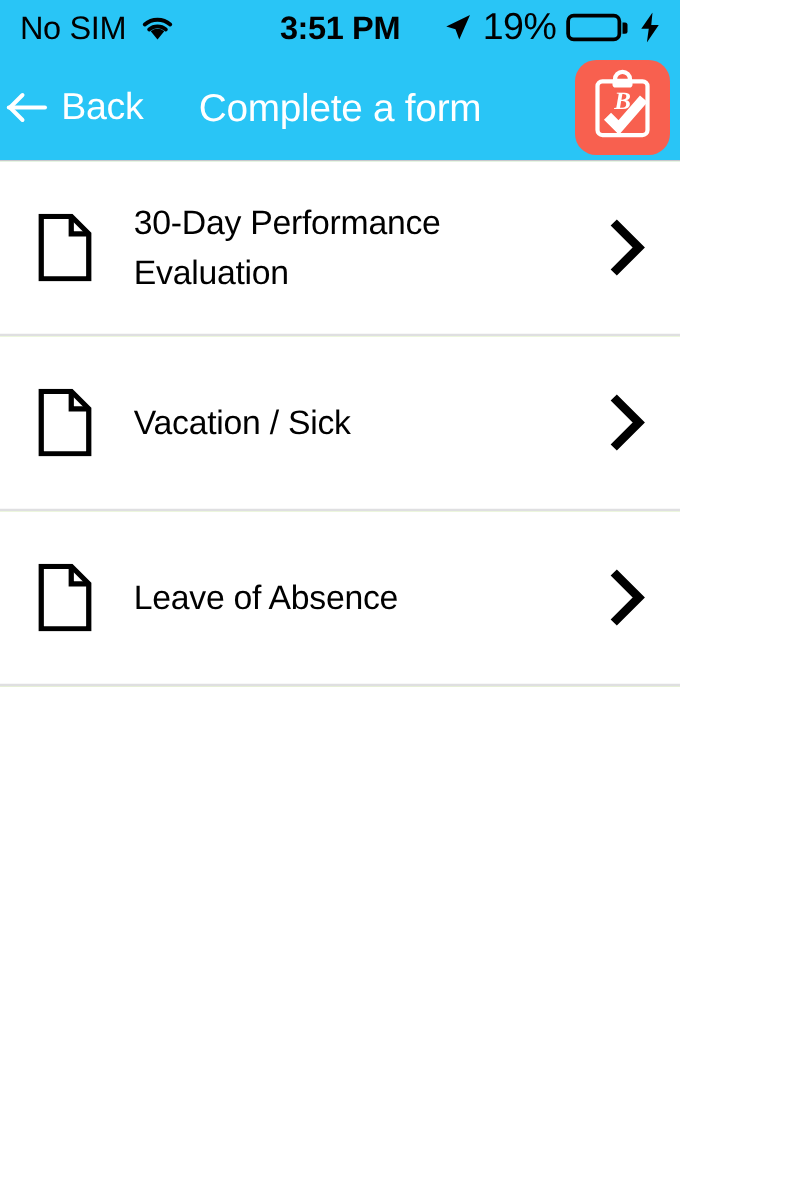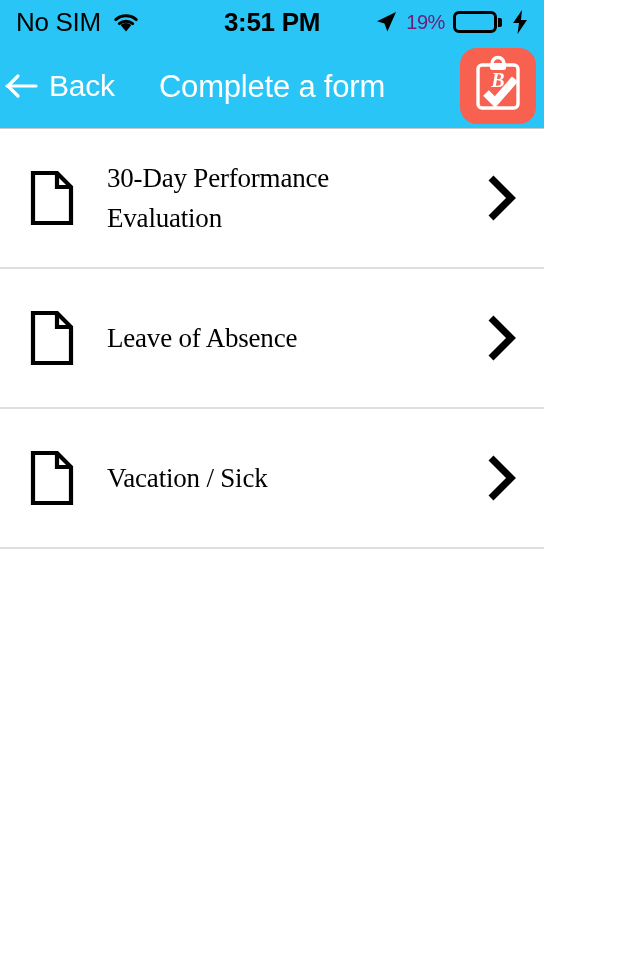--- a/index.html
+++ b/index.html
@@ -58,22 +58,22 @@
   .status-right {
     margin-left: auto;
     display: flex;
     align-items: center;
     gap: 8px;
     flex: 0 0 auto;
     position: relative;
     z-index: 2;
   }
   .battery-pct {
-    font-size: 20px;
-    color: #701a75;
+    font-size: 30px;
+    color: #000000;
     letter-spacing: -0.4px;
     line-height: 1;
   }
   .battery-wrap { display: flex; align-items: center; }
   .battery-body {
     position: relative;
     width: 44px;
     height: 22px;
     border: 3px solid #000000;
     border-radius: 6px;
@@ -140,21 +140,20 @@
     align-items: center;
     justify-content: center;
     flex: 0 0 auto;
     cursor: pointer;
     z-index: 2;
   }
 
   
   .form-list {
     background: #84cc16;
-    font-family: Liberation Serif, serif;
   }
   .list-row {
     position: relative;
     display: flex;
     align-items: center;
     min-height: 140px;
     padding: 0 22px 0 30px;
     background: #ffffff;
     border-bottom: 2px solid #DFDFE1;
     cursor: pointer;
@@ -283,36 +282,36 @@
       </span>
     </div>
 
     <div class="list-row">
       <span class="row-icon">
         <svg class="doc-icon" width="44" height="54" viewBox="0 0 44 54">
           <path d="M3 2 H27 L41 16 V52 H3 Z" fill="none" stroke="#000" stroke-width="4.2" stroke-linejoin="miter"></path>
           <path d="M27 2 V16 H41" fill="none" stroke="#000" stroke-width="4.2" stroke-linejoin="miter"></path>
         </svg>
       </span>
-      <span class="row-label">Leave of Absence</span>
+      <span class="row-label">Vacation / Sick</span>
       <span class="row-chevron">
         <svg class="chevron-icon" width="32" height="46" viewBox="0 0 32 46">
           <path d="M6 3 L26 23 L6 43" stroke="#000" stroke-width="7" fill="none" stroke-linecap="butt" stroke-linejoin="miter"></path>
         </svg>
       </span>
     </div>
 
     <div class="list-row">
       <span class="row-icon">
         <svg class="doc-icon" width="44" height="54" viewBox="0 0 44 54">
           <path d="M3 2 H27 L41 16 V52 H3 Z" fill="none" stroke="#000" stroke-width="4.2" stroke-linejoin="miter"></path>
           <path d="M27 2 V16 H41" fill="none" stroke="#000" stroke-width="4.2" stroke-linejoin="miter"></path>
         </svg>
       </span>
-      <span class="row-label">Vacation / Sick</span>
+      <span class="row-label">Leave of Absence</span>
       <span class="row-chevron">
         <svg class="chevron-icon" width="32" height="46" viewBox="0 0 32 46">
           <path d="M6 3 L26 23 L6 43" stroke="#000" stroke-width="7" fill="none" stroke-linecap="butt" stroke-linejoin="miter"></path>
         </svg>
       </span>
     </div>
 
   </div>
 
   <div class="filler"></div>

